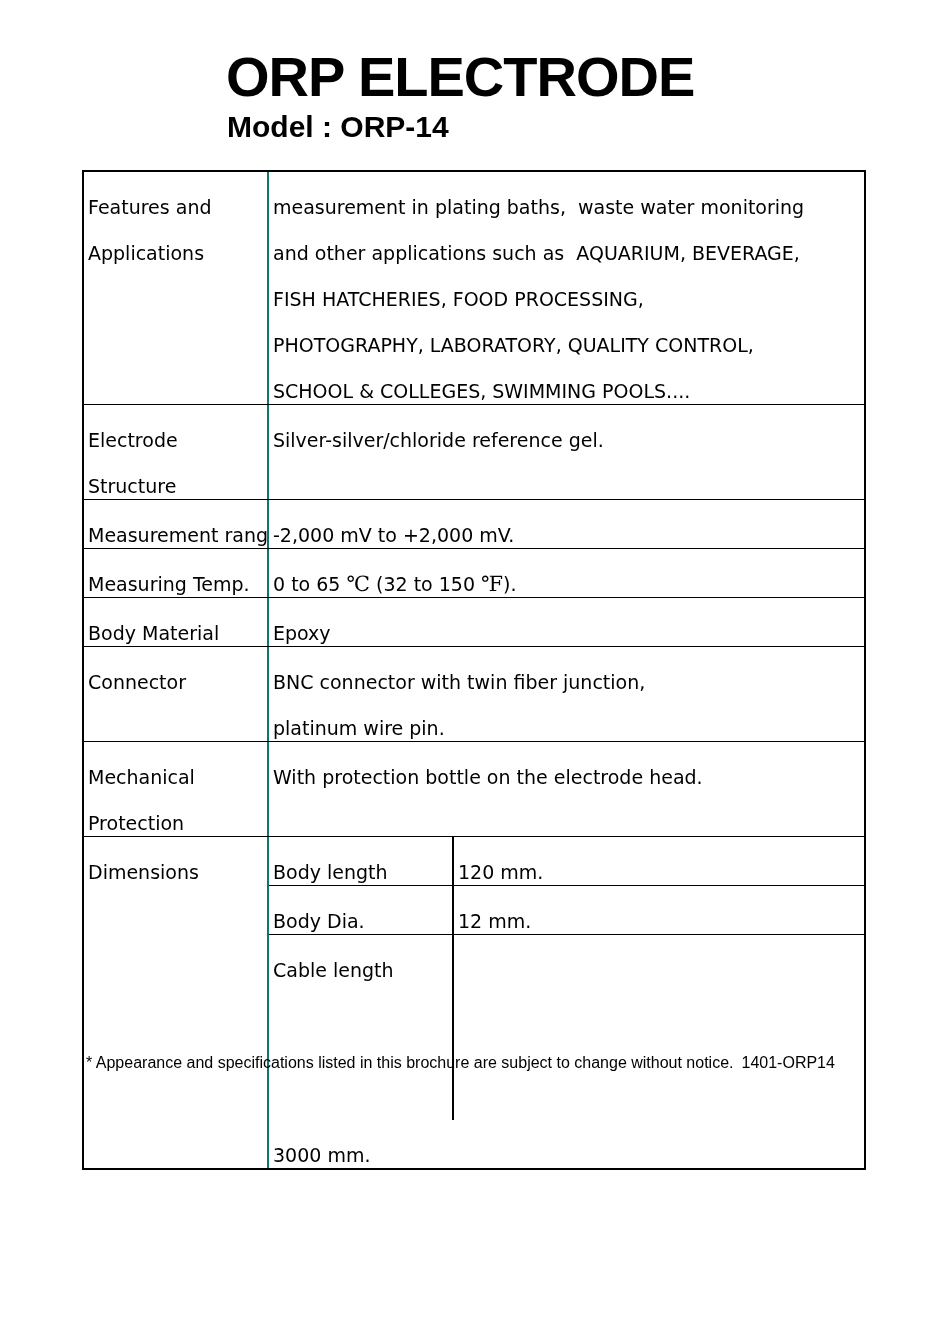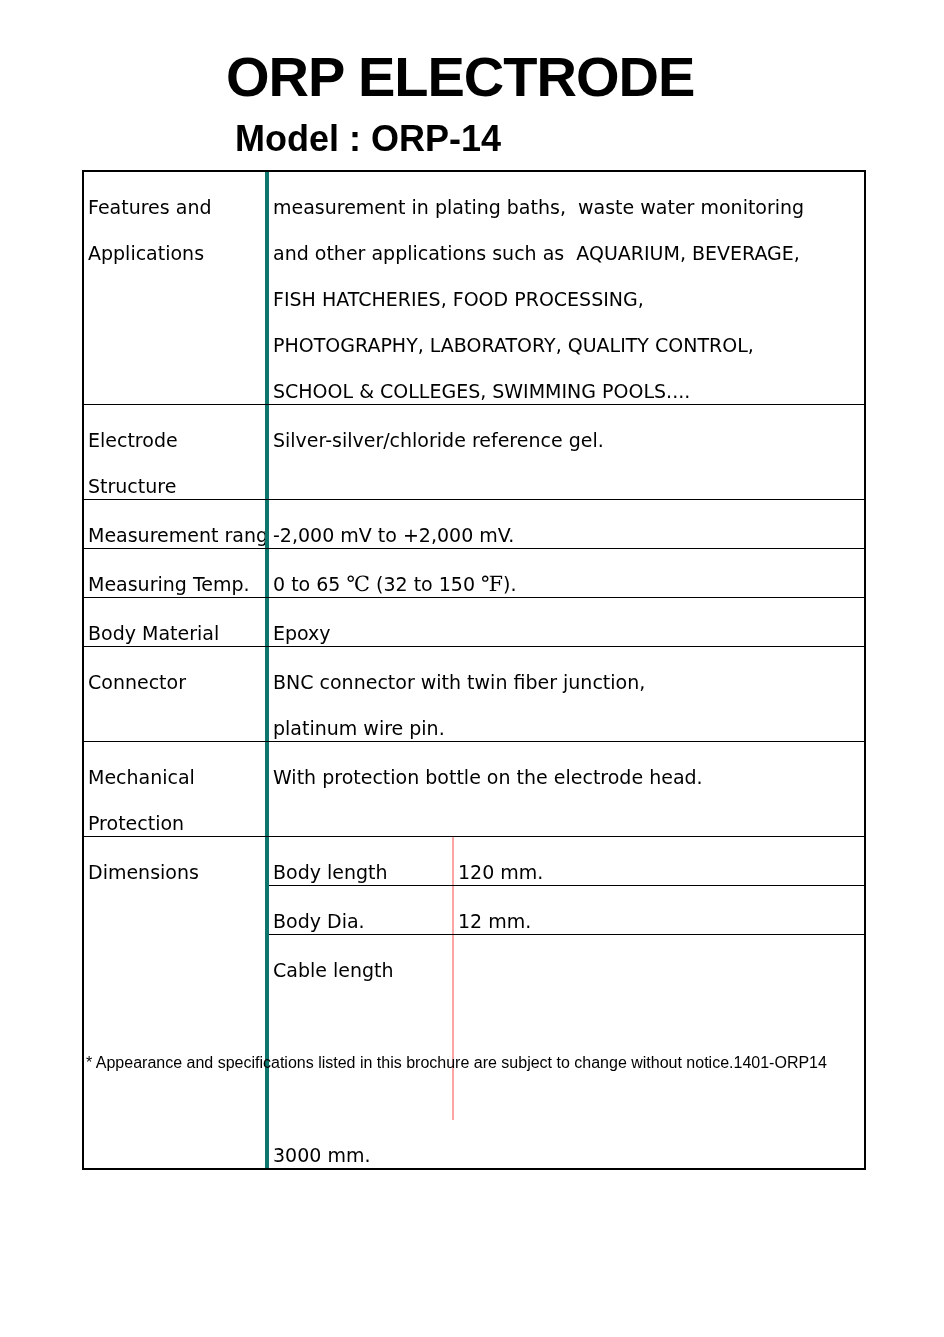--- a/index.html
+++ b/index.html
@@ -25,45 +25,45 @@
     font-weight: bold;
     font-size: 56px;
     letter-spacing: -1px;
     color: #000;
     white-space: nowrap;
   }
   .doc-model {
     position: absolute;
     left: 223px;
     top: 106px;
-    margin: 12px;
+    margin: 4px;
     font-family: "Liberation Sans", sans-serif;
     font-weight: bold;
-    font-size: 36px;
+    font-size: 30px;
     color: #000;
     white-space: nowrap;
   }
 
   
   .spec-table {
     position: absolute;
     left: 82px;
     top: 170px;
     width: 784px;
     border: 2px solid #000;
     background: #fff;
     font-size: 19px;
   }
   .row { display: flex; border-bottom: 1px solid #000; }
   .row:last-child { border-bottom: none; }
 
   .lbl {
     width: 185px;
     flex: 0 0 185px;
-    border-right: 4px solid #0f766e;
+    border-right: 2px solid #0f766e;
     padding: 0 0 2px 4px;
     overflow: hidden;
   }
   .val { flex: 1 1 auto; padding: 0 0 2px 4px; overflow: hidden; }
 
   .ln {
     height: 46px;
     display: flex;
     align-items: flex-end;
     white-space: pre;
@@ -75,34 +75,34 @@
     line-height: 1;
   }
 
   
   .dims-sub { flex: 1 1 auto; display: flex; flex-direction: column; }
   .sub-row { display: flex; border-bottom: 1px solid #000; }
   .sub-row:last-child { border-bottom: none; flex-direction: column; }
   .sub-lbl {
     width: 185px;
     flex: 0 0 185px;
-    border-right: 2px solid #fca5a5;
+    border-right: 2px solid #000000;
     padding: 0 0 2px 4px;
     overflow: hidden;
   }
   .sub-val { flex: 1 1 auto; padding: 0 0 2px 4px; }
 
   
   .footnote {
     position: absolute;
     left: 86px;
     top: 1054px;
     width: 780px;
     display: flex;
-    gap: 0;
+    gap: 8px;
     font-family: "Liberation Sans", sans-serif;
     font-size: 16px;
     color: #000;
     white-space: nowrap;
   }
 </style>
 </head>
 <body>
 
 <div class="page">

